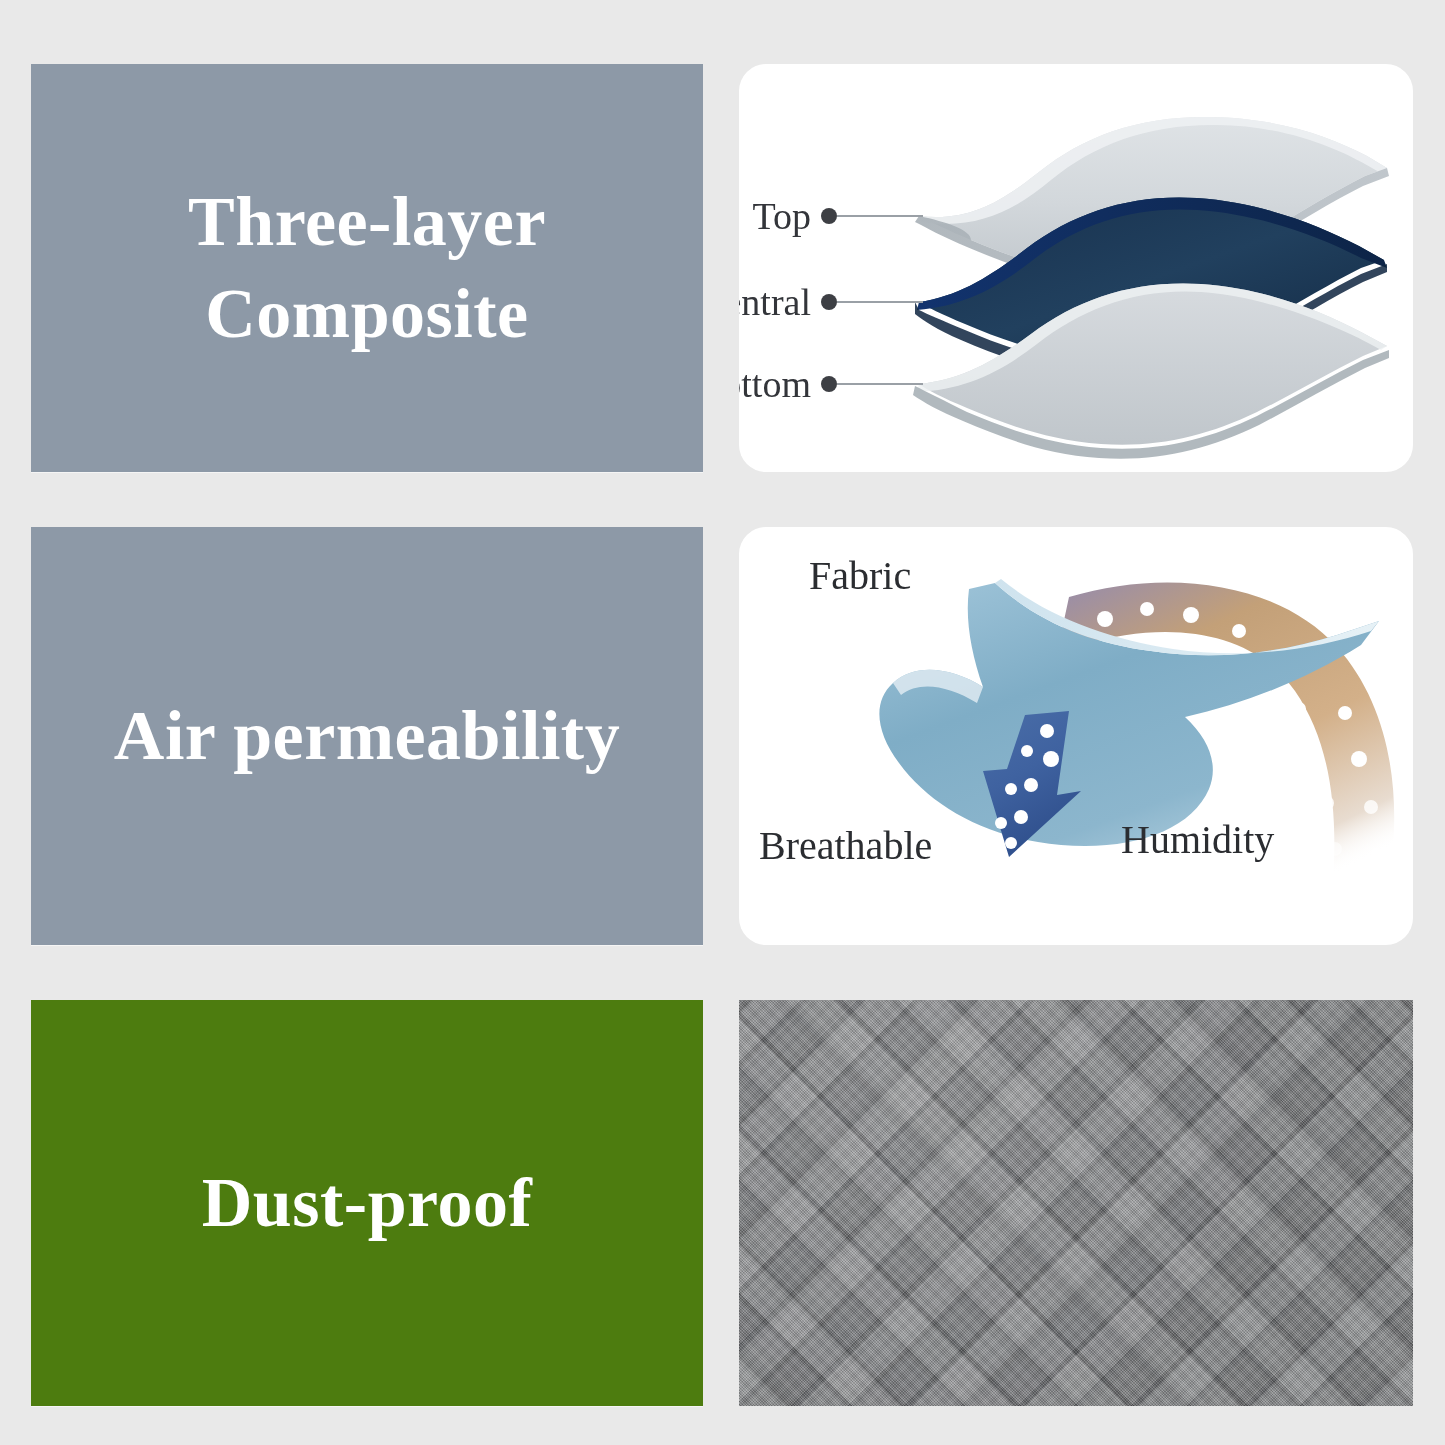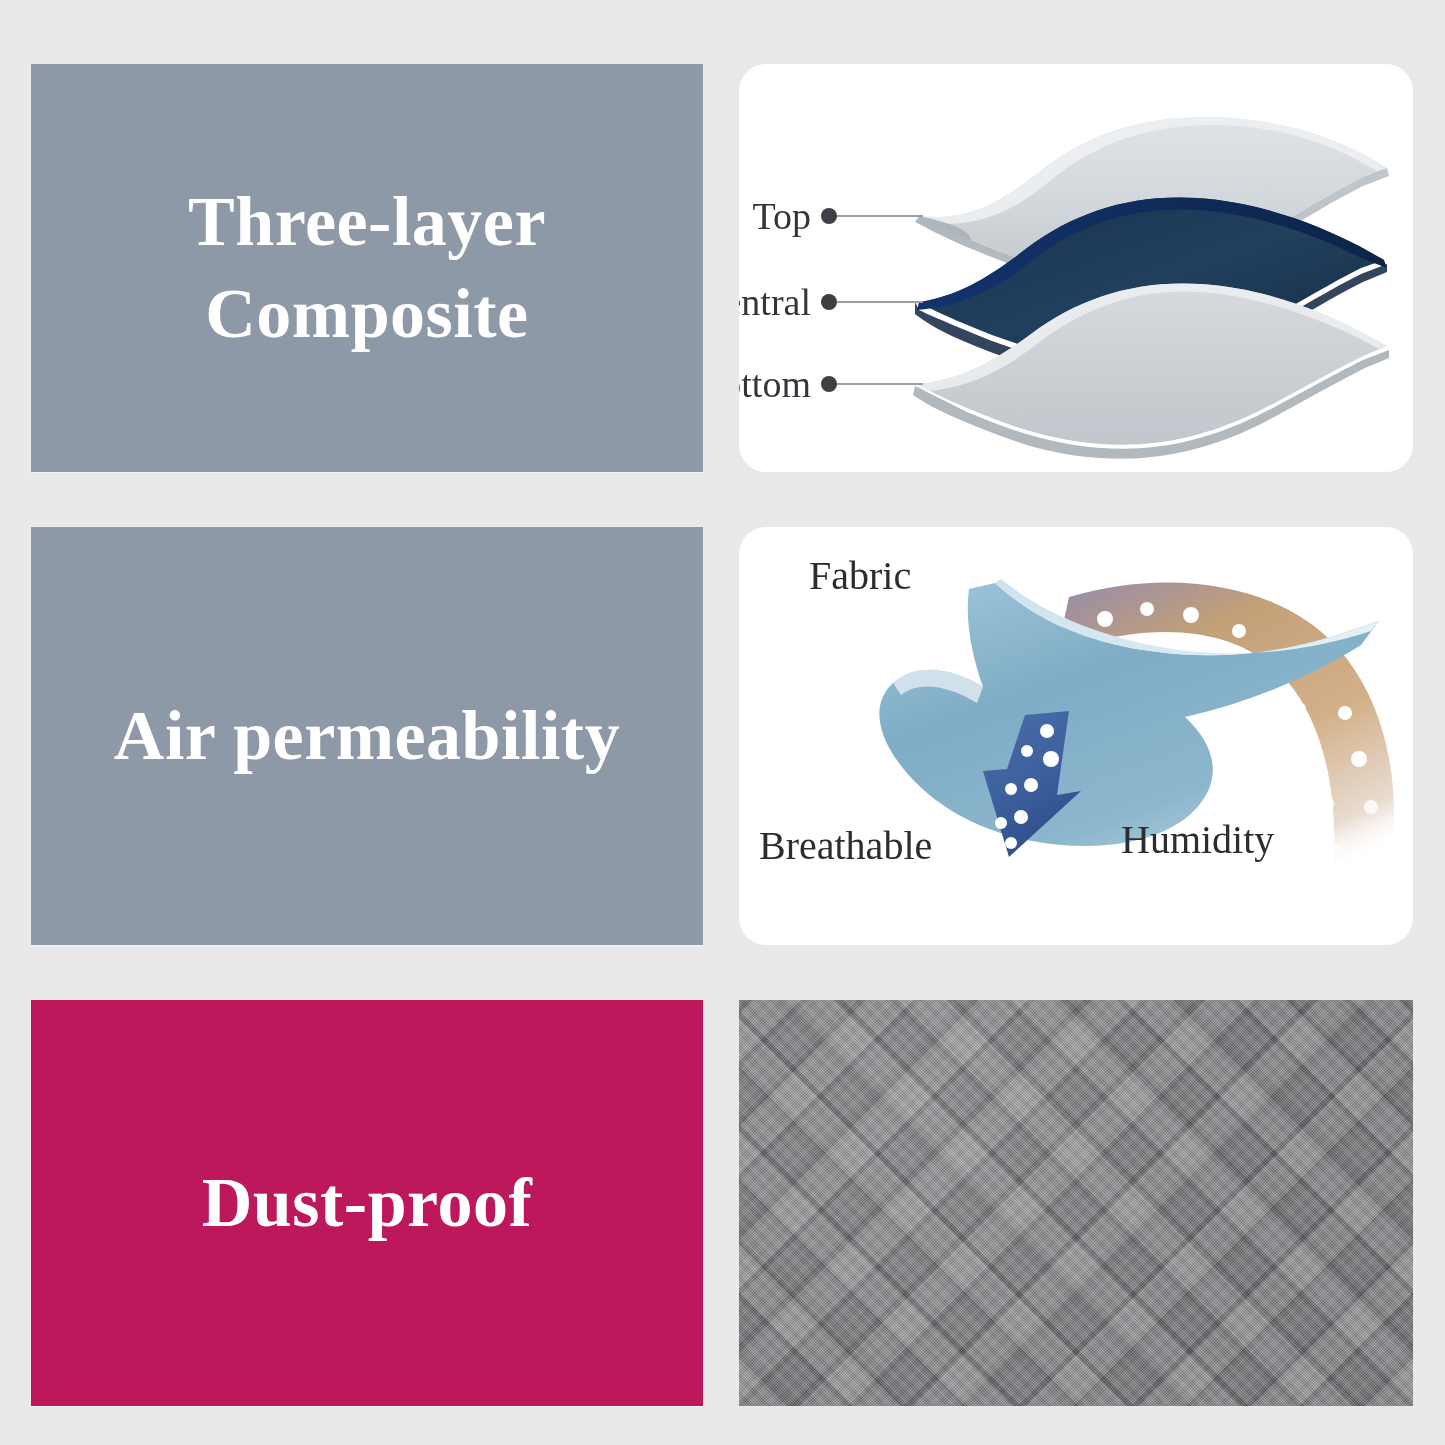--- a/index.html
+++ b/index.html
@@ -227,19 +227,19 @@
           <circle cx="272" cy="316" r="6"></circle>
         </g>
       </g>
 
       <text class="dlabel-b" x="70" y="62">Fabric</text>
       <text class="dlabel-b" x="20" y="332">Breathable</text>
       <text class="dlabel-b" x="382" y="326">Humidity</text>
     </svg>
   </div>
 
-  <div class="panel text-panel" style="background: #be185d;">
+  <div class="panel text-panel" style="background: #4d7c0f;">
     <div class="headline hl-3">Dust-proof</div>
   </div>
 
   <div class="panel tex-panel"></div>
 
 </div>
 
 </body></html>

